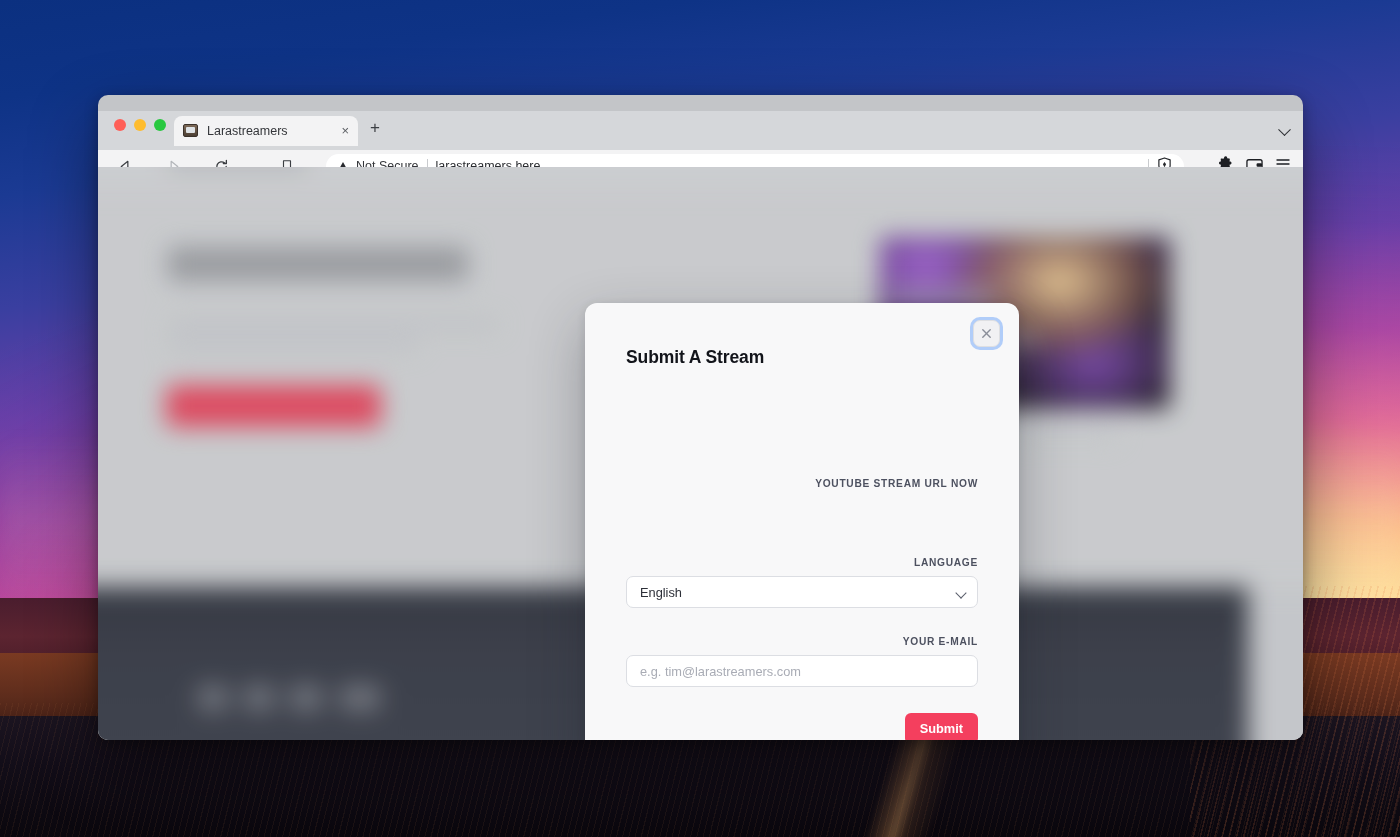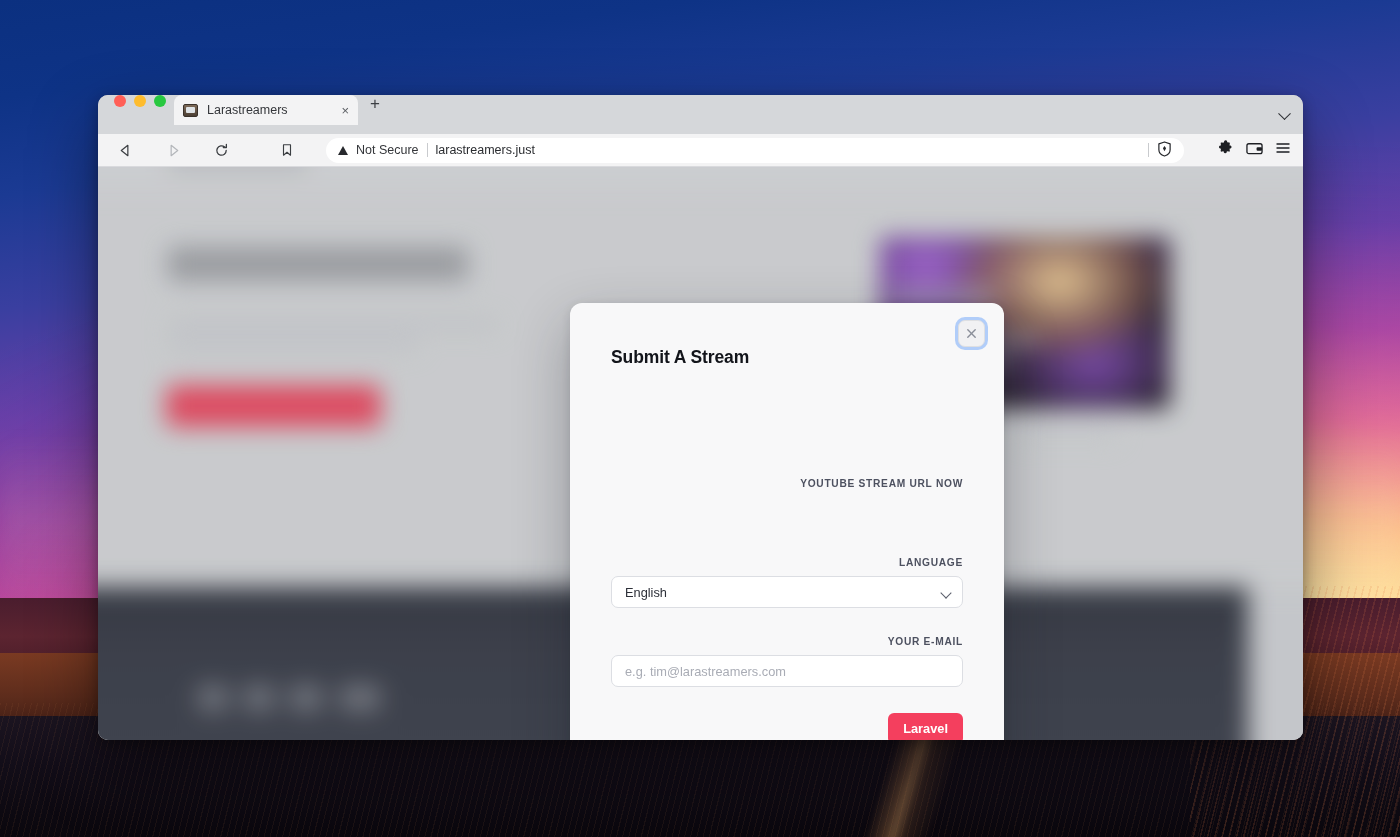--- a/index.html
+++ b/index.html
@@ -57,21 +57,21 @@
   }
 
   
   #browser {
     position:absolute; left:98px; top:95px; width:1205px; height:645px;
     background:#c3c5c8; border-radius:10px; overflow:hidden;
     box-shadow:0 28px 68px rgba(0,0,0,0.46), 0 4px 14px rgba(0,0,0,0.32);
   }
   .tabstrip {
     height:39px; background:#d5d7da; position:relative;
-    display:flex; align-items:flex-start; padding:0 10px;
+    display:flex; align-items:center; padding:0 10px;margin-top:16px;
   }
   .traffic { display:flex; gap:8px; align-items:center; padding:0 8px 12px 6px; }
   .tl { width:12px; height:12px; border-radius:50%; }
   .tl.r{background:#ff5f57;} .tl.y{background:#febc2e;} .tl.g{background:#28c840;}
   .tab {
     display:flex; align-items:center; gap:9px;
     height:30px; width:184px; padding:0 9px;
     background:#f3f3f4; border-radius:8px 8px 0 0;
     font-size:12.5px; color:#34363a; position:relative;
   }
@@ -134,21 +134,21 @@
   .pg-footer {
     position:absolute; left:0; right:0; top:460px; bottom:0;
     background:linear-gradient(180deg,#20242f 0%, #272b37 34%, #2b2f3b 100%);
   }
   .pg-foot-word { position:absolute; top:98px; height:26px; background:rgba(232,234,240,0.30); border-radius:4px; }
   .pg-foot-right { position:absolute; right:0; top:0; width:95px; bottom:0; background:#bec0c4; }
 
   
   #scrim { position:absolute; inset:0; background:rgba(255,255,255,0.10); }
   #modal {
-    position:absolute; left:472px; top:208px; width:434px; height:486px;
+    position:absolute; left:487px; top:208px; width:434px; height:486px;
     background:#f8f8f9; border-radius:12px;
     box-shadow:0 22px 56px rgba(28,30,40,0.30), 0 2px 10px rgba(28,30,40,0.12);
     padding:0 41px;
   }
   #close-btn {
     position:absolute; right:19px; top:17px; width:27px; height:27px;
     border-radius:7px; background:#f1f1f3; border:1px solid #dedfe2;
     box-shadow:0 0 0 3px rgba(118,169,250,0.55);
     display:flex; align-items:center; justify-content:center; cursor:pointer;
   }
@@ -248,21 +248,21 @@
       <div class="tb-btn" style="margin-left:18px">
         <svg width="14" height="14" viewBox="0 0 16 16">
             <path d="M4 2h8v12l-4-3.4L4 14z" fill="none" stroke="currentColor" stroke-width="1.3" stroke-linejoin="round"></path>
           </svg>
       </div>
 
       <div class="omnibox">
         <span class="warn-tri"></span>
         <span class="notsecure">Not Secure</span>
         <span class="omni-sep"></span>
-        <span class="omni-url">larastreamers.just</span>
+        <span class="omni-url">larastreamers.here</span>
         <span class="omnibox-right">
           <span class="omni-sep"></span>
           <span>
             <svg width="15" height="16" viewBox="0 0 16 17">
               <path d="M8 1 14 3v6.2c0 3.6-3.4 6-6 6.8-2.6-.8-6-3.2-6-6.8V3z" fill="none" stroke="#27292d" stroke-width="1.3" stroke-linejoin="round"></path>
               <path d="M8 5.2 6.3 7.8 8 11l1.7-3.2z" fill="#27292d"></path>
             </svg>
           </span>
         </span>
       </div>
@@ -346,17 +346,17 @@
       <div class="field f-lang">
         <label class="f-label">LANGUAGE</label>
         <div class="f-select-wrap">
           <select class="f-select">
             <option>English</option>
           </select>
           <span class="sel-chev"></span>
         </div>
       </div>
 
-      <button id="submit-btn">Laravel</button>
+      <button id="submit-btn">Submit</button>
     </div>
 
   </div>
 </div>
 
 </body></html>

